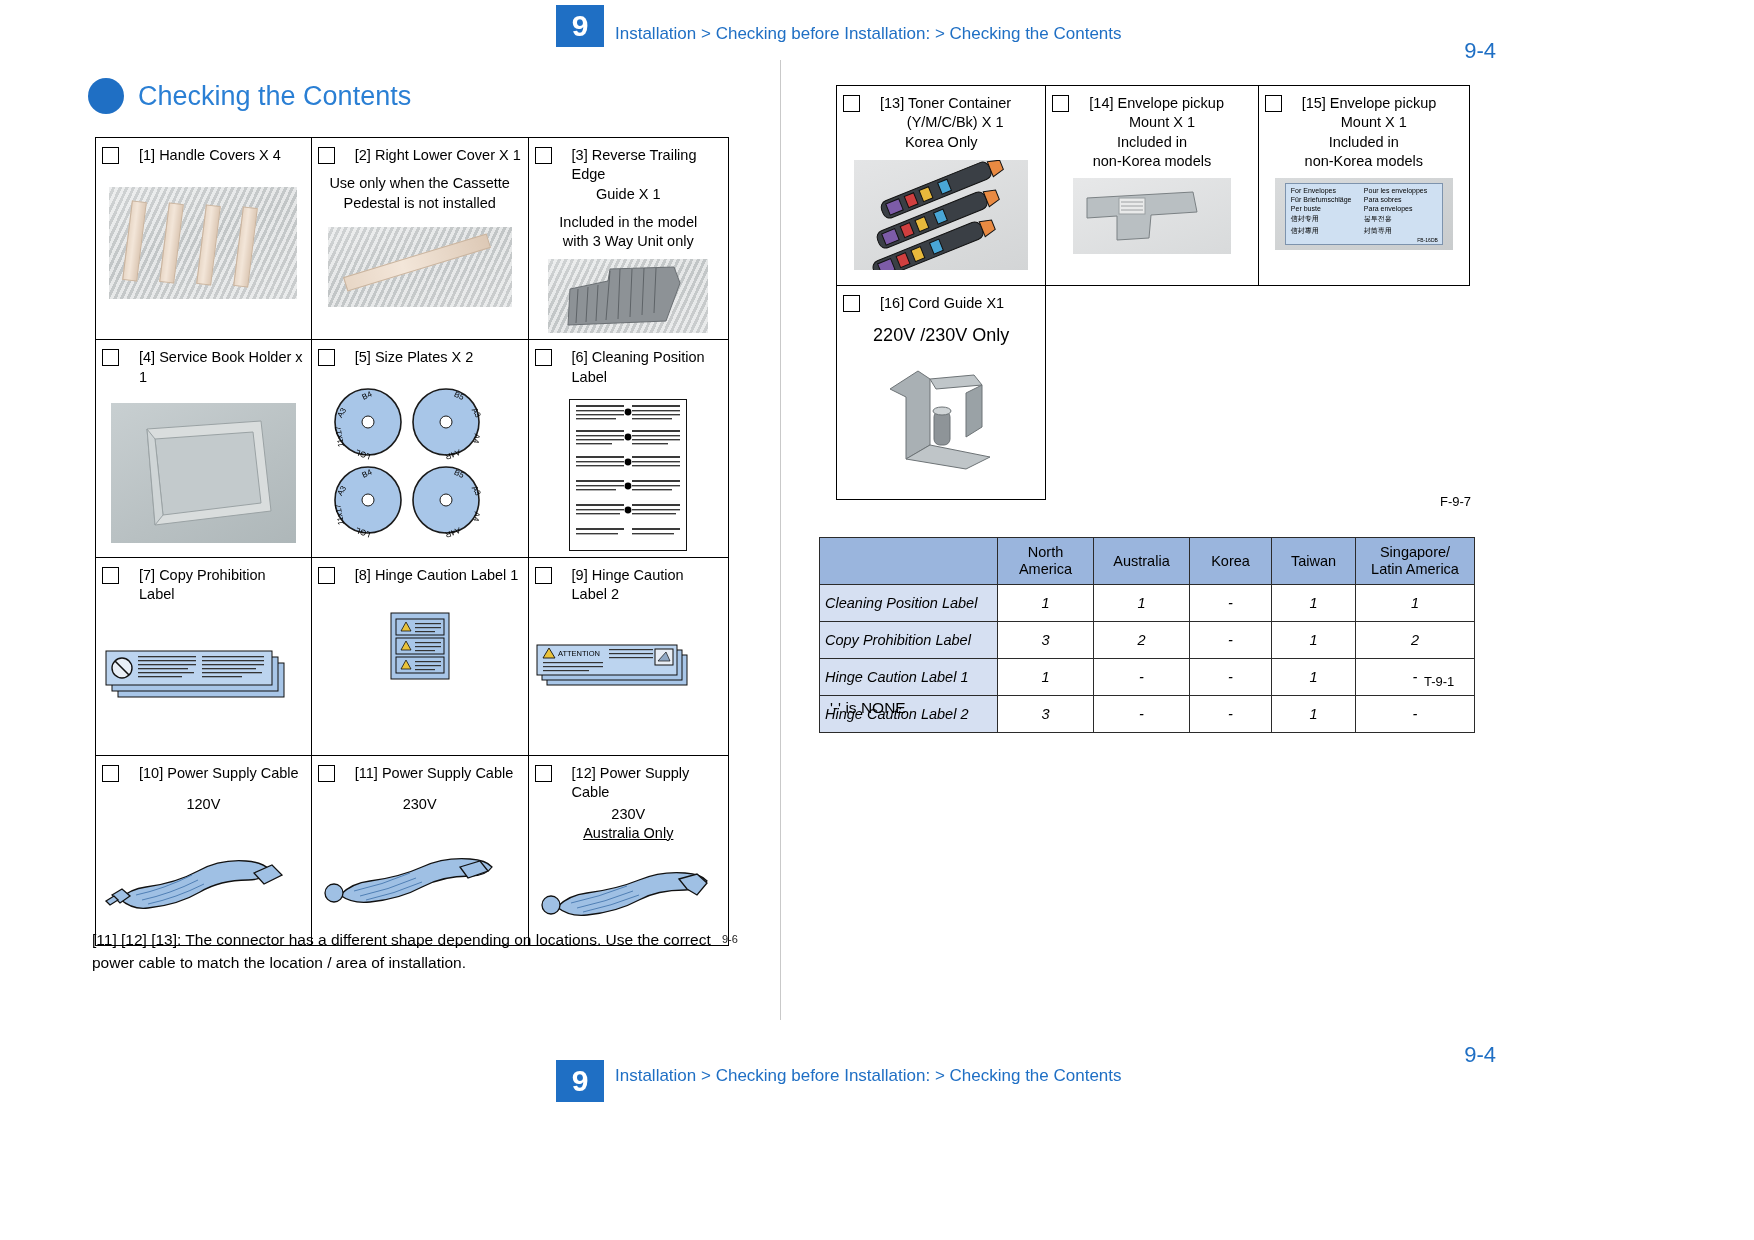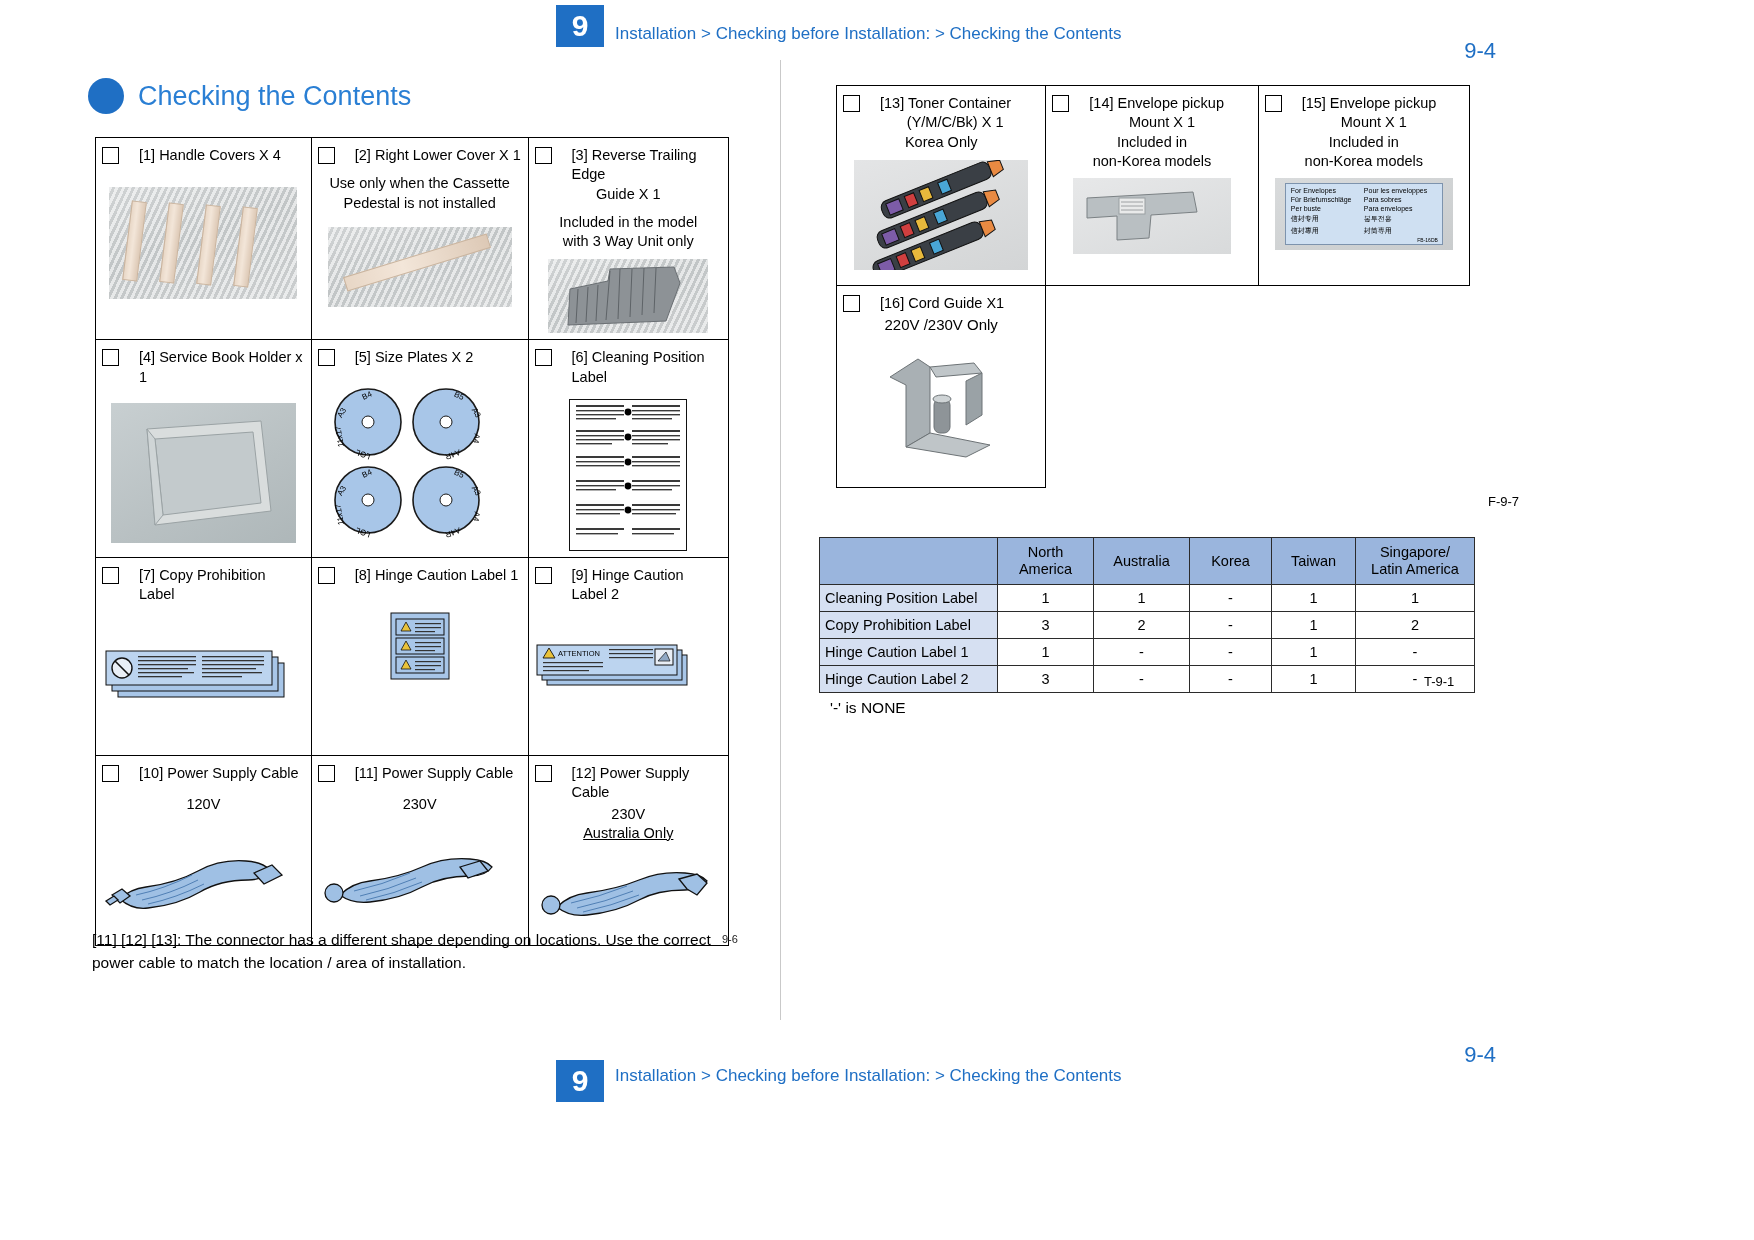--- a/index.html
+++ b/index.html
@@ -83,39 +83,39 @@
   
   .rtab {
     position: absolute; left: 836px; top: 85px;
     width: 634px; border-collapse: collapse; table-layout: fixed;
   }
   .rtab td { border: 1px solid #000; vertical-align: top; padding: 8px 6px 6px 6px; }
   .rtab td.tall { height: 200px; }
   .rtab td.tall2 { height: 190px; }
   .ctr { text-align: center; font-size: 14.5px; line-height: 1.34; }
 
-  .fignum { position: absolute; left: 1440px; top: 494px; font-size: 13px; margin-left: 48px; }
+  .fignum { position: absolute; left: 1440px; top: 494px; font-size: 13px; }
   .tnum   { position: absolute; left: 1424px; top: 674px; font-size: 13px; }
 
   .tbl-note {
     position: absolute; left: 827px; top: 513px; font-size: 15.5px;
   }
   .none-note { position: absolute; left: 830px; top: 699px; font-size: 15.5px; }
 
   
   .rgt {
     position: absolute; left: 819px; top: 537px;
     width: 655px; border-collapse: collapse; table-layout: fixed;
   }
   .rgt th, .rgt td {
     border: 1px solid #2b2b2b; font-weight: normal;
     font-size: 14.5px; text-align: center; padding: 2px 3px;
   }
   .rgt thead th { background: #9ab5dd; height: 47px; line-height: 1.15; }
-  .rgt tbody td { height: 27px; }
+  .rgt tbody td { height: 37px; font-style: italic; }
   .rgt tbody td.rowlab { background: #d6e0f2; text-align: left; padding-left: 5px; }
 
   
   .foot1 { position: absolute; left: 92px; top: 928px; font-size: 15.5px; width: 660px; line-height: 1.5; }
   .tiny96 { position: absolute; left: 722px; top: 933px; font-size: 11px; color: #222; }
 
   
   .ph { position: relative; overflow: hidden; }
   .concrete { background:
       repeating-linear-gradient(115deg, rgba(255,255,255,.55) 0 3px, rgba(0,0,0,.03) 3px 6px),
@@ -579,21 +579,21 @@
         </div>
       </td>
     </tr>
     <tr>
 
       <td class="tall2">
         <div class="cellhead">
           <span class="chk"></span>
           <span class="chl">[16] Cord Guide X1</span>
         </div>
-        <div class="ctr" style="font-size:15px;margin-top:2px">220V /230V Only</div>
+        <div class="ctr" style="font-size:18px;margin-top:10px">220V /230V Only</div>
         <div style="margin:6px auto 0;width:150px">
           <svg width="150" height="140" viewBox="0 0 150 140">
             <path d="M24 36 L52 18 L64 26 L64 92 L40 106 L40 44 Z" fill="#a9b0b4" stroke="#6d7376"></path>
             <path d="M64 26 L108 22 L116 32 L70 36 Z" fill="#c0c6c9" stroke="#6d7376"></path>
             <path d="M116 32 L116 74 L100 84 L100 40 Z" fill="#9aa2a6" stroke="#6d7376"></path>
             <path d="M40 106 L100 116 L124 104 L64 92 Z" fill="#bfc5c8" stroke="#6d7376"></path>
             <rect x="68" y="58" width="16" height="34" rx="6" fill="#8e9498" stroke="#6d7376"></rect>
             <ellipse cx="76" cy="58" rx="9" ry="4" fill="#cfd4d6" stroke="#6d7376"></ellipse>
           </svg>
         </div>

